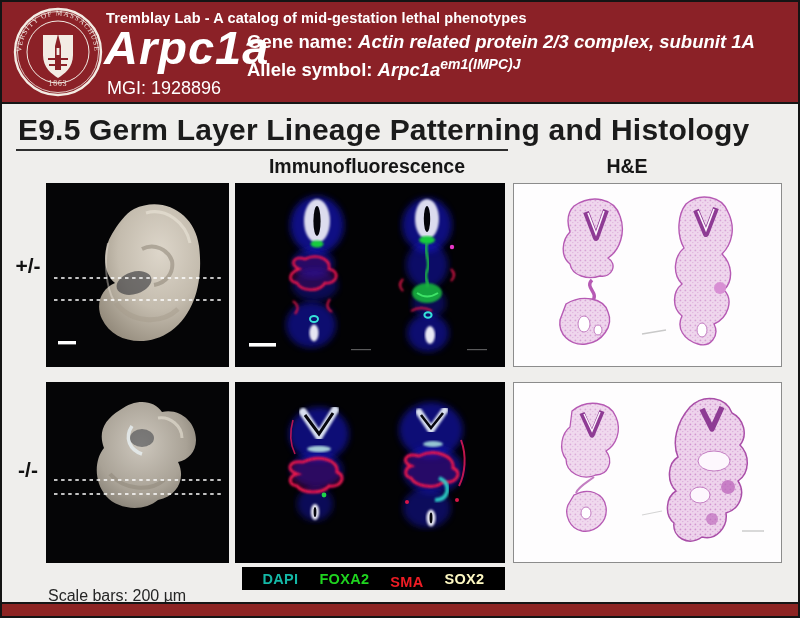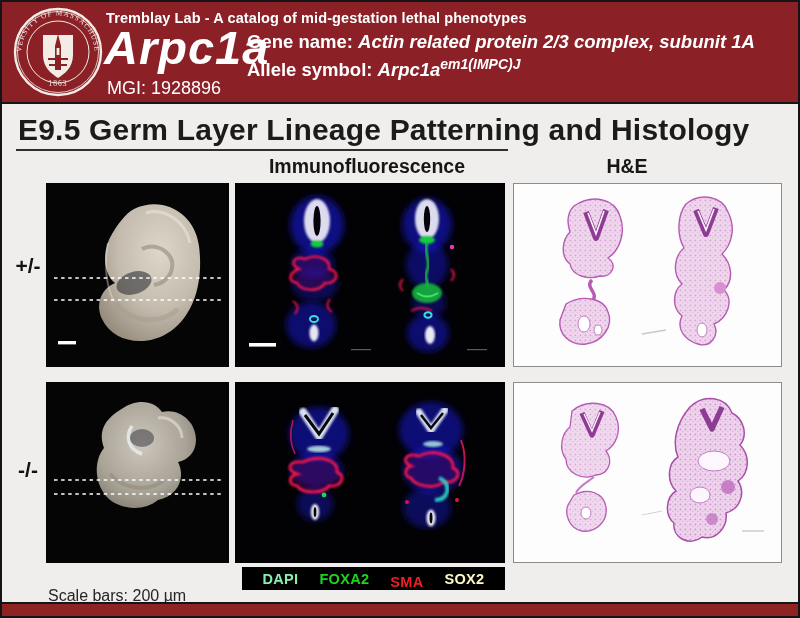--- a/index.html
+++ b/index.html
@@ -274,21 +274,21 @@
           <circle cx="198" cy="136" r="6" fill="#b85cb6" opacity=".6"></circle>
         </g>
         <line x1="228" y1="148" x2="250" y2="148" stroke="#c9c9c9" stroke-width="1.4"></line>
         <line x1="128" y1="132" x2="148" y2="128" stroke="#d4d4d4" stroke-width="1.2"></line>
       </svg>
     </div>
 
     <div id="scale-note">Scale bars: 200 µm</div>
 
     <div id="legend-bar">
-      <span style="color: #86efac;">DAPI</span>
+      <span style="color: #14b8a6;">DAPI</span>
       <span style="color: rgb(31, 212, 31);">FOXA2</span>
       <span style="color: rgb(238, 28, 36); margin-top: 6px;">SMA</span>
       <span style="color: #fef9c3;">SOX2</span>
     </div>
   </div>
 
   <div id="footer" style="background: rgb(141, 36, 35);"></div>
 
 </div>
 

